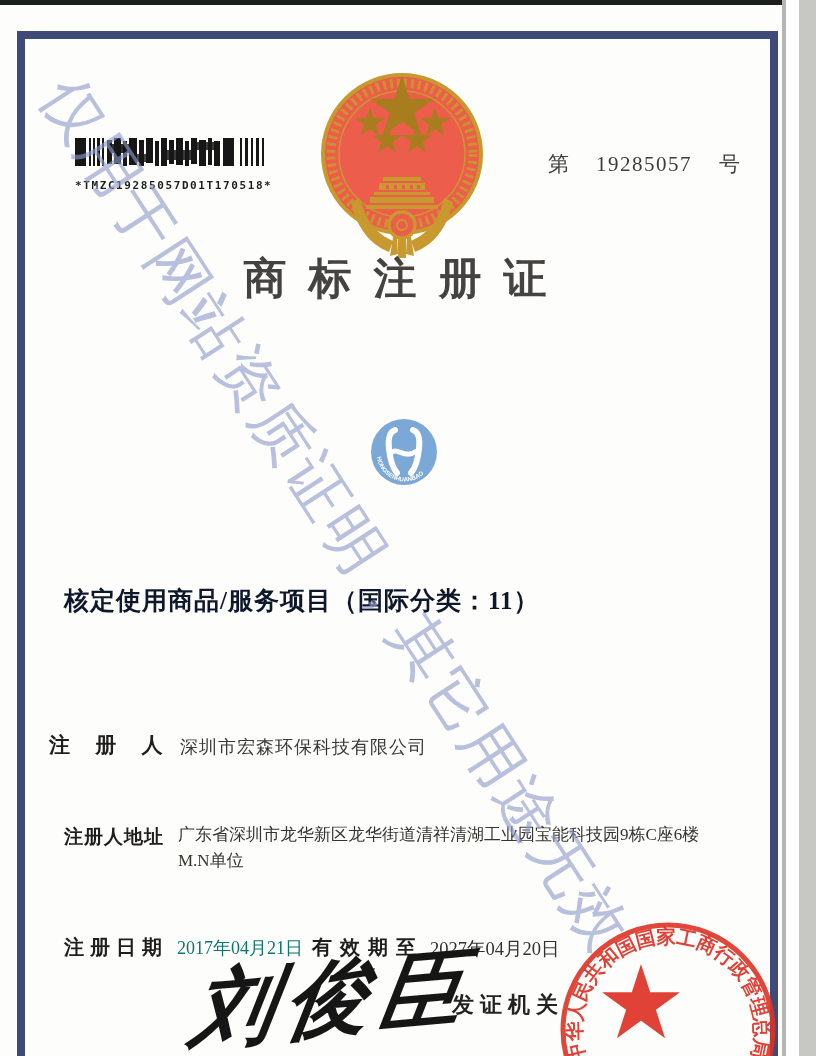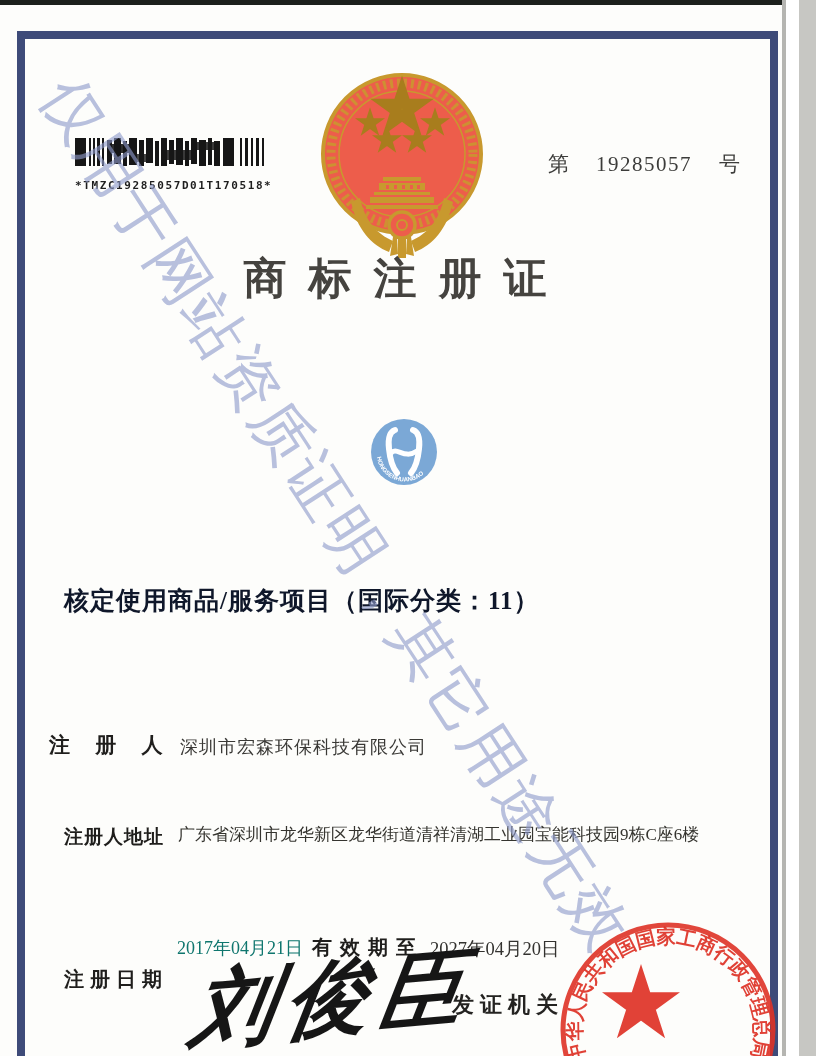--- a/index.html
+++ b/index.html
@@ -38,21 +38,21 @@
 
   .row-label{font-weight:700;color:#1f1e1c;}
   .registrant-label{position:absolute;left:49px;top:731px;font-size:21px;letter-spacing:10px;z-index:10;}
   .registrant-value{position:absolute;left:180px;top:735px;font-size:18px;color:#3a3936;
        letter-spacing:1px;z-index:10;}
 
   .address-label{position:absolute;left:64px;top:824px;font-size:19px;letter-spacing:1px;z-index:10;}
   .address-value{position:absolute;left:178px;top:822px;width:570px;font-size:17px;
        line-height:26px;color:#35342f;z-index:10;}
 
-  .regdate-label{position:absolute;left:64px;top:934px;font-size:20px;letter-spacing:6px;z-index:10;margin-top:32px;}
+  .regdate-label{position:absolute;left:64px;top:934px;font-size:20px;letter-spacing:6px;z-index:10;}
   .regdate-value{position:absolute;left:177px;top:936px;font-size:18px;color:#0f766e;z-index:10;}
   .valid-label{position:absolute;left:312px;top:934px;font-size:20px;letter-spacing:8px;z-index:10;}
   .valid-value{position:absolute;left:430px;top:936px;font-size:18.5px;color:#33322f;z-index:10;}
 
   .director-label{position:absolute;left:64px;top:986px;font-size:21px;font-weight:700;
        color:#1f1e1c;letter-spacing:70px;white-space:nowrap;z-index:10;}
   .signature{position:absolute;left:192px;top:942px;font-size:84px;font-weight:700;
        font-style:italic;color:#161616;white-space:nowrap;letter-spacing:10px;
        transform:rotate(-5deg) skewX(-14deg);z-index:10;}
   .issuer-label{position:absolute;left:452px;top:990px;font-size:22px;font-weight:600;
@@ -167,20 +167,21 @@
   </svg>
 
   <div class="section-heading">核定使用商品/服务项目（国际分类：11）</div>
 
   <div class="registrant-label row-label">注 册 人</div>
   <div class="registrant-value">深圳市宏森环保科技有限公司</div>
 
   <div class="address-label row-label">注册人地址</div>
   <div class="address-value">
     <div>广东省深圳市龙华新区龙华街道清祥清湖工业园宝能科技园9栋C座6楼</div>
+    <div>M.N单位</div>
   </div>
 
   <div class="regdate-label row-label">注册日期</div>
   <div class="regdate-value">2017年04月21日</div>
   <div class="valid-label row-label">有效期至</div>
   <div class="valid-value">2027年04月20日</div>
 
   <div class="signature">刘俊臣</div>
   <div class="issuer-label">发证机关</div>
 

